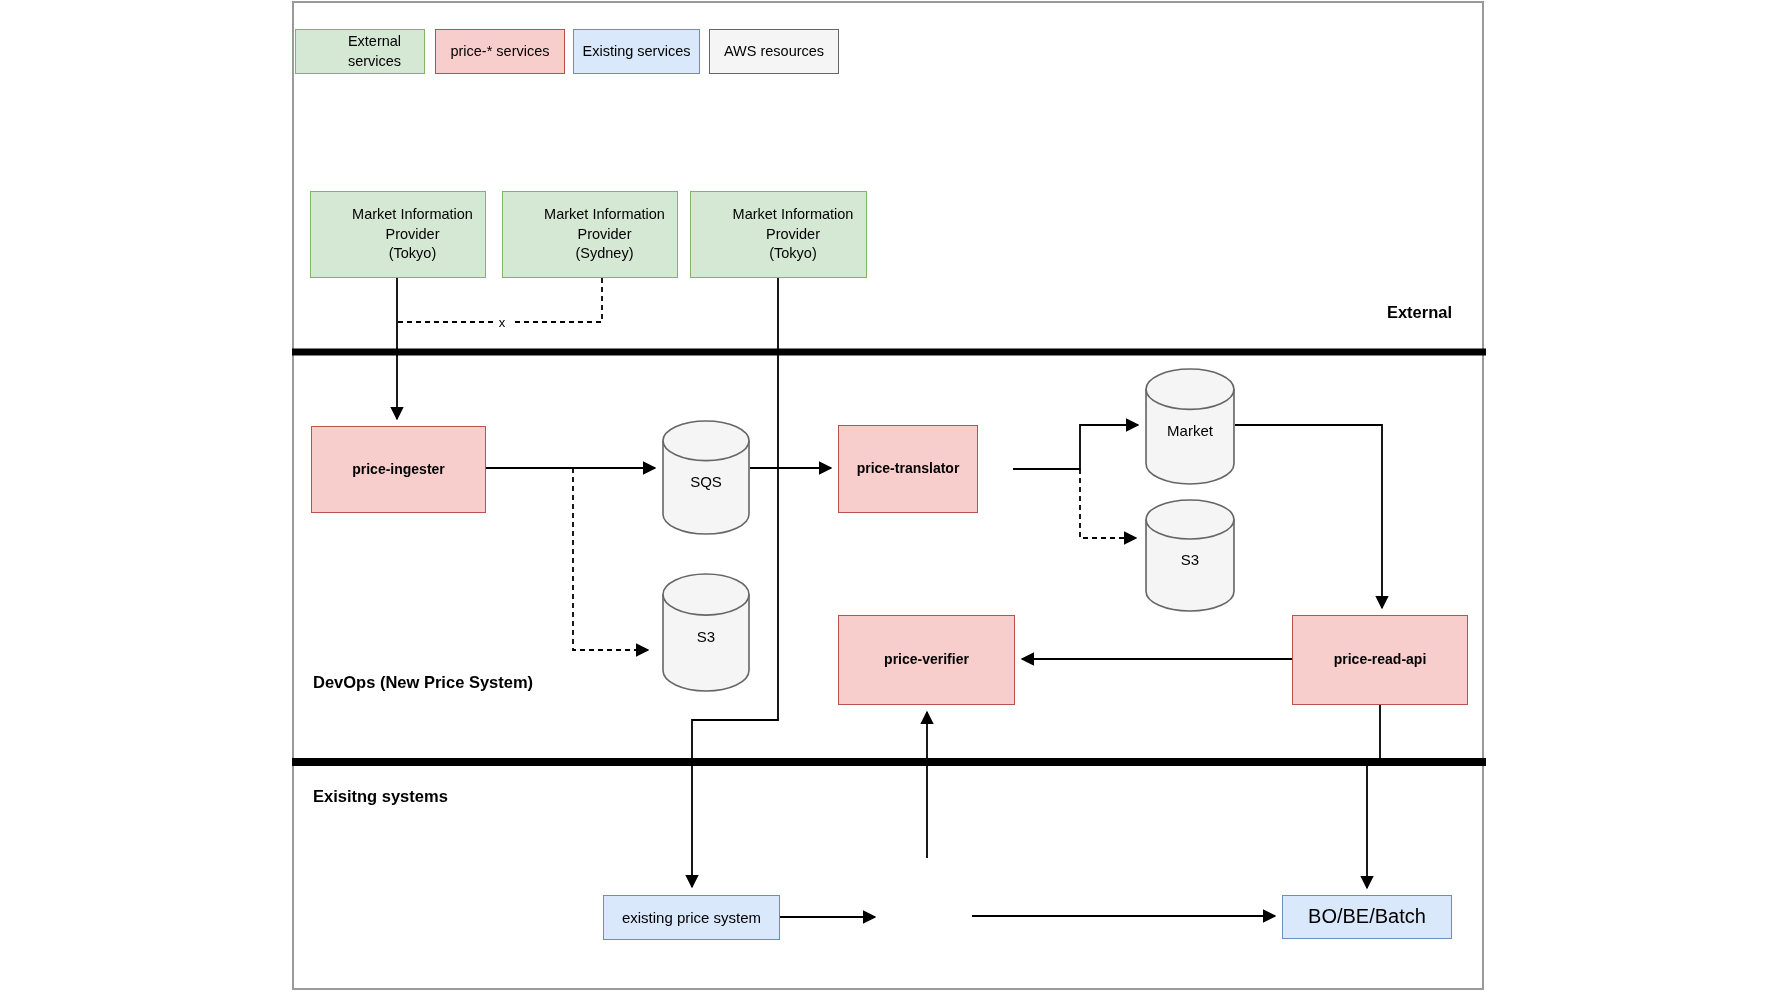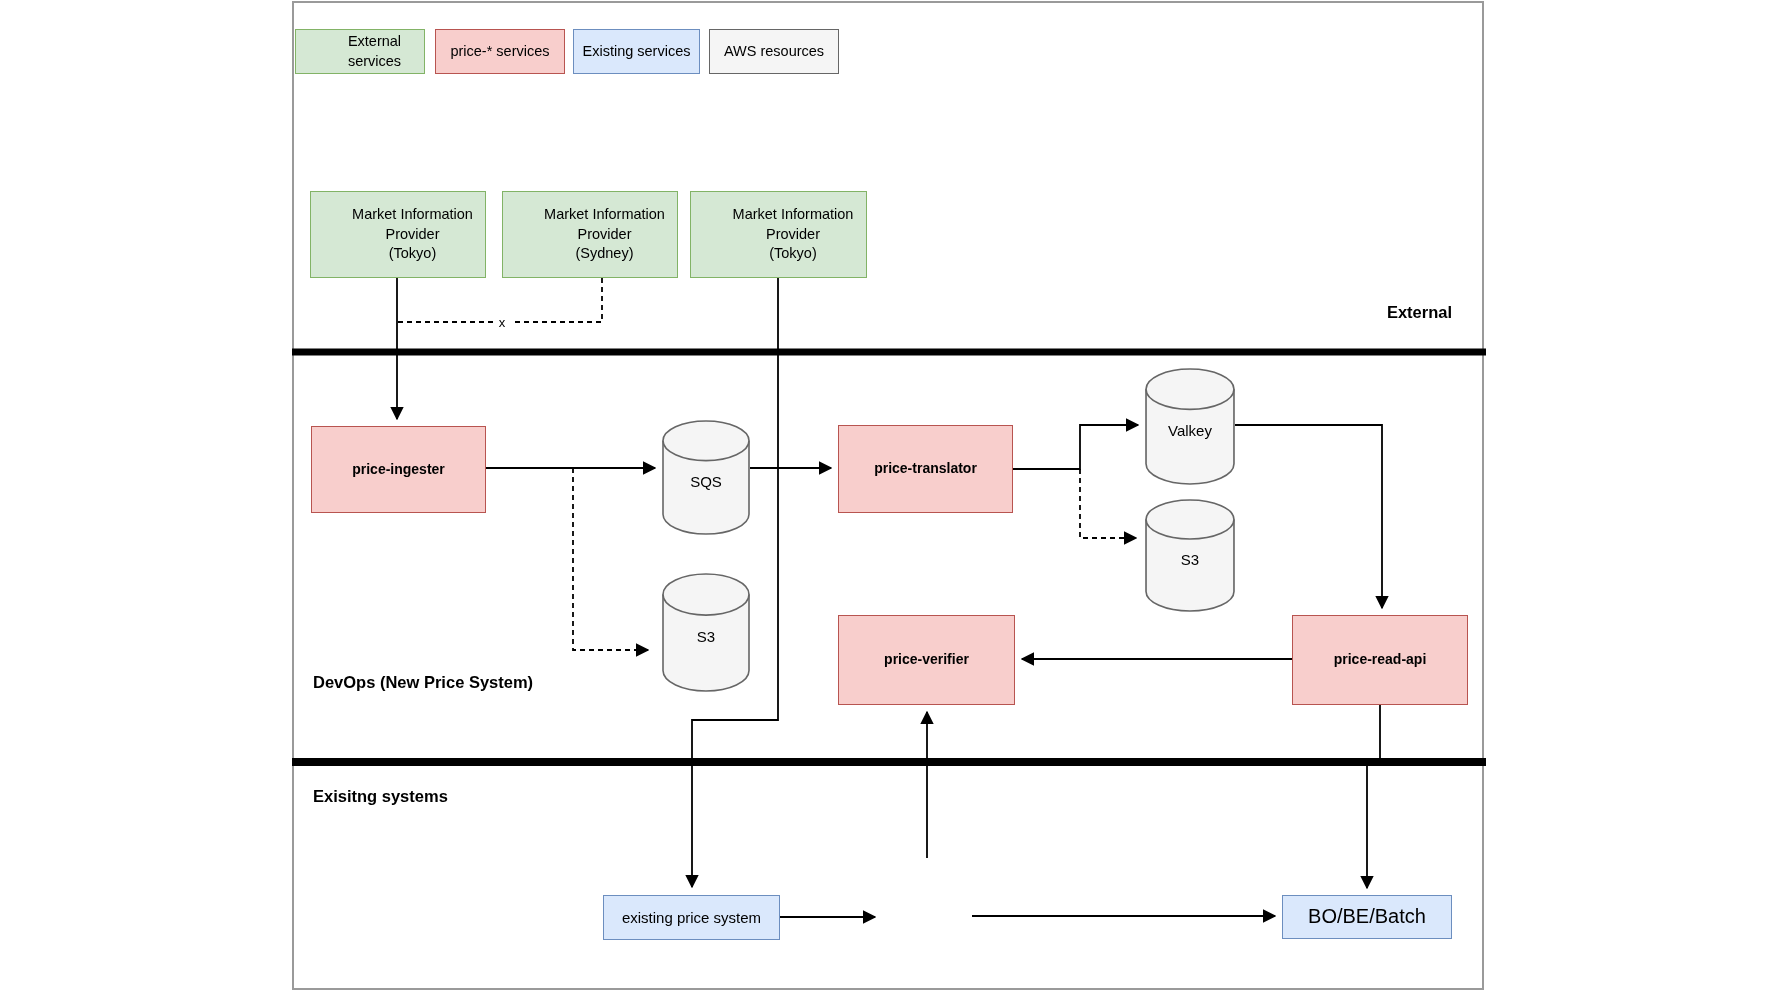--- a/index.html
+++ b/index.html
@@ -101,21 +101,21 @@
     <div class="lines">
       <span>Market Information</span>
       <span>Provider</span>
       <span>(Tokyo)</span>
     </div>
   </div>
 
   <div class="node fill-red bold" style="left:311px;top:426px;width:175px;height:87px;">
     <span>price-ingester</span>
   </div>
-  <div class="node fill-red bold" style="left:838px;top:425px;width:175px;height:88px;">
+  <div class="node fill-red bold" style="left:838px;top:425px;width:140px;height:88px;">
     <span>price-translator</span>
   </div>
   <div class="node fill-red bold" style="left:838px;top:615px;width:177px;height:90px;">
     <span>price-verifier</span>
   </div>
   <div class="node fill-red bold" style="left:1292px;top:615px;width:176px;height:90px;text-align:right;">
     <span>price-read-api</span>
   </div>
 
   <div class="cyl" style="left:662px;top:420px;width:88px;height:115px;text-decoration:underline;">
@@ -132,21 +132,21 @@
       <path d="M1,21 A43,20 0 0 0 87,21" fill="none" stroke="#666" stroke-width="1.6"></path>
     </svg>
     <div class="cyl-label">S3</div>
   </div>
 
   <div class="cyl" style="left:1145px;top:368px;width:90px;height:117px;">
     <svg width="90" height="117" viewBox="0 0 88 116" preserveAspectRatio="none">
       <path d="M1,21 A43,20 0 0 1 87,21 V95 A43,20 0 0 1 1,95 Z" fill="#f5f5f5" stroke="#666" stroke-width="1.6"></path>
       <path d="M1,21 A43,20 0 0 0 87,21" fill="none" stroke="#666" stroke-width="1.6"></path>
     </svg>
-    <div class="cyl-label">Valkey</div>
+    <div class="cyl-label">Market</div>
   </div>
 
   <div class="cyl" style="left:1145px;top:499px;width:90px;height:113px;">
     <svg width="90" height="113" viewBox="0 0 88 116" preserveAspectRatio="none">
       <path d="M1,21 A43,20 0 0 1 87,21 V95 A43,20 0 0 1 1,95 Z" fill="#f5f5f5" stroke="#666" stroke-width="1.6"></path>
       <path d="M1,21 A43,20 0 0 0 87,21" fill="none" stroke="#666" stroke-width="1.6"></path>
     </svg>
     <div class="cyl-label">S3</div>
   </div>
 

